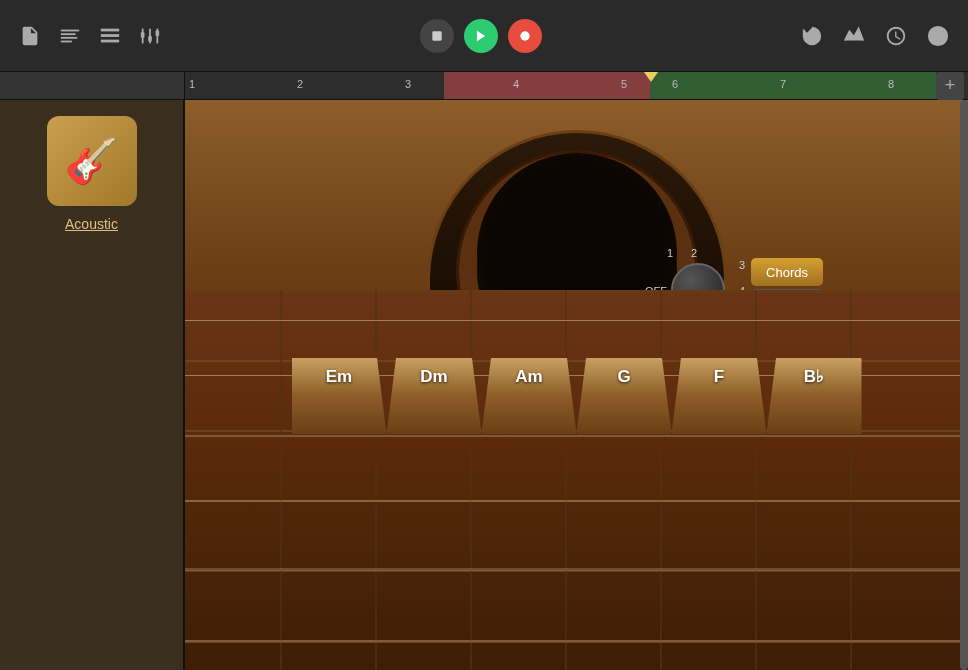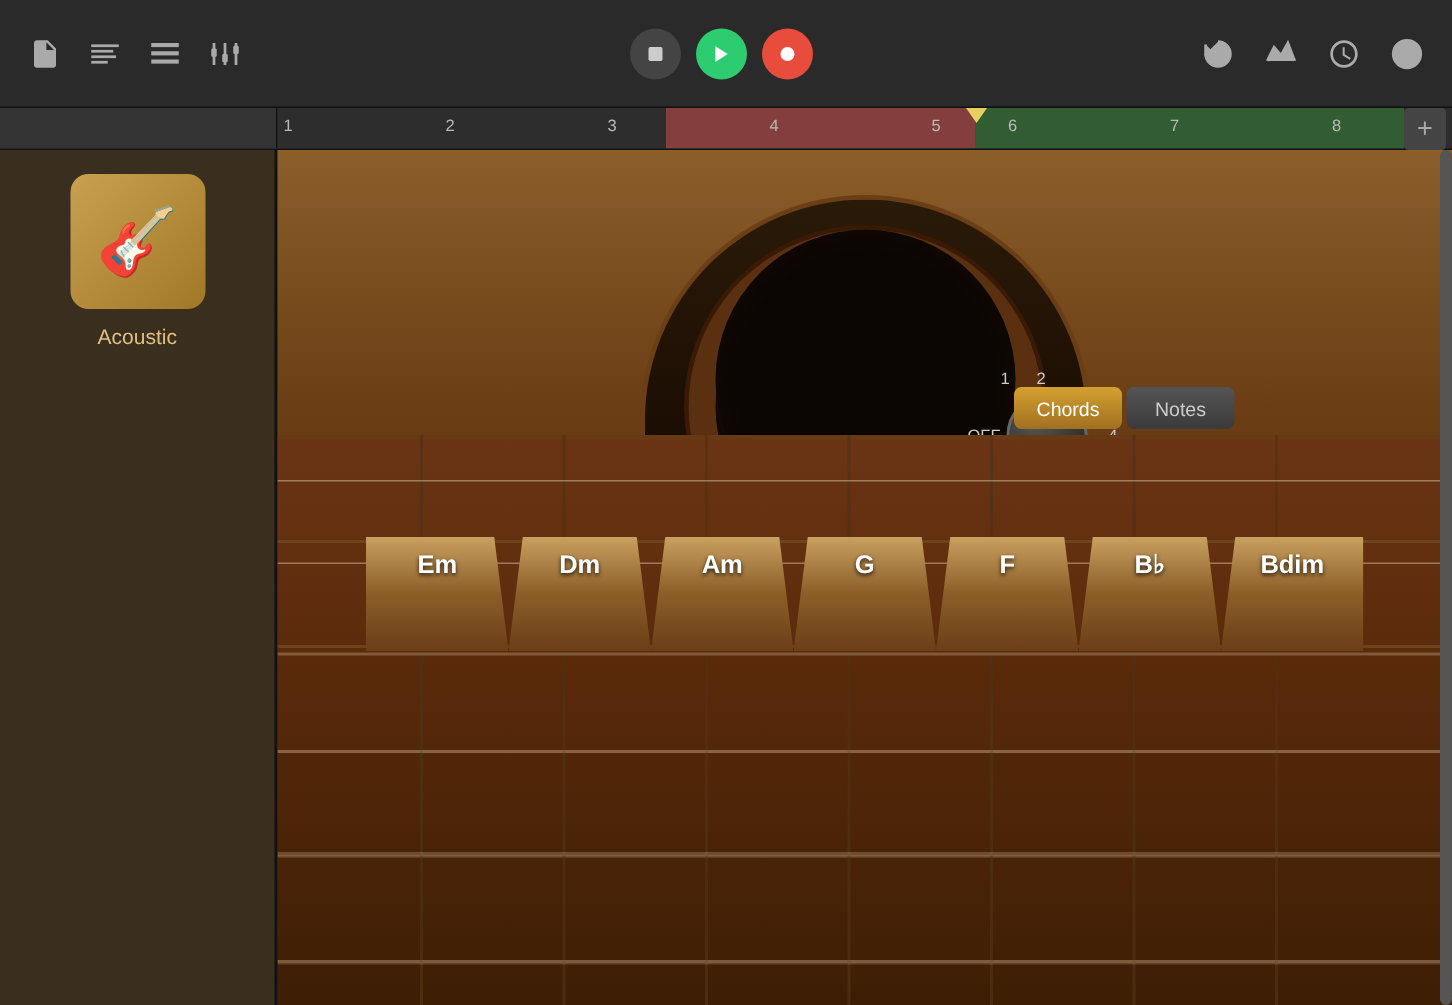--- a/index.html
+++ b/index.html
@@ -121,20 +121,21 @@
       display: flex;
       align-items: center;
       justify-content: center;
       margin-bottom: 10px;
     }
     .guitar-icon { font-size: 44px; }
     .track-name {
       color: #e0c080;
       font-size: 14px;
       font-weight: 500;
+      text-decoration: underline;
     }
 
     
     .guitar-area {
       flex: 1;
       position: relative;
       background: linear-gradient(180deg, #8B5E2A 0%, #6B3E15 30%, #5A2E0A 60%, #3D1E05 100%);
       overflow: hidden;
     }
 
@@ -293,21 +294,21 @@
       font-size: 12px;
       margin-top: 2px;
     }
 
     
     .chords-notes-toggle {
       position: absolute;
       top: 158px;
       right: 145px;
       display: flex;
-      flex-direction: row;
+      flex-direction: column;
       gap: 3px;
     }
     .toggle-btn {
       width: 72px; height: 28px;
       border: none;
       border-radius: 5px;
       font-size: 13px;
       font-weight: 500;
       cursor: pointer;
     }
@@ -480,23 +481,20 @@
       </button>
       <button class="chord-btn">
         <span class="chord-label">G</span>
       </button>
       <button class="chord-btn">
         <span class="chord-label">F</span>
       </button>
       <button class="chord-btn">
         <span class="chord-label">B♭</span>
       </button>
-      <button class="chord-btn">
-        <span class="chord-label">Bdim</span>
-      </button>
     </div>
 
     <div class="fretboard">
 
       <div class="fret-lines">
         <div class="fret-line" style="top: 0px; background: rgba(100,60,20,0.8); height: 3px;"></div>
         <div class="fret-line" style="top: 70px;"></div>
         <div class="fret-line" style="top: 140px;"></div>
         <div class="fret-line" style="top: 210px;"></div>
         <div class="fret-line" style="top: 280px;"></div>

